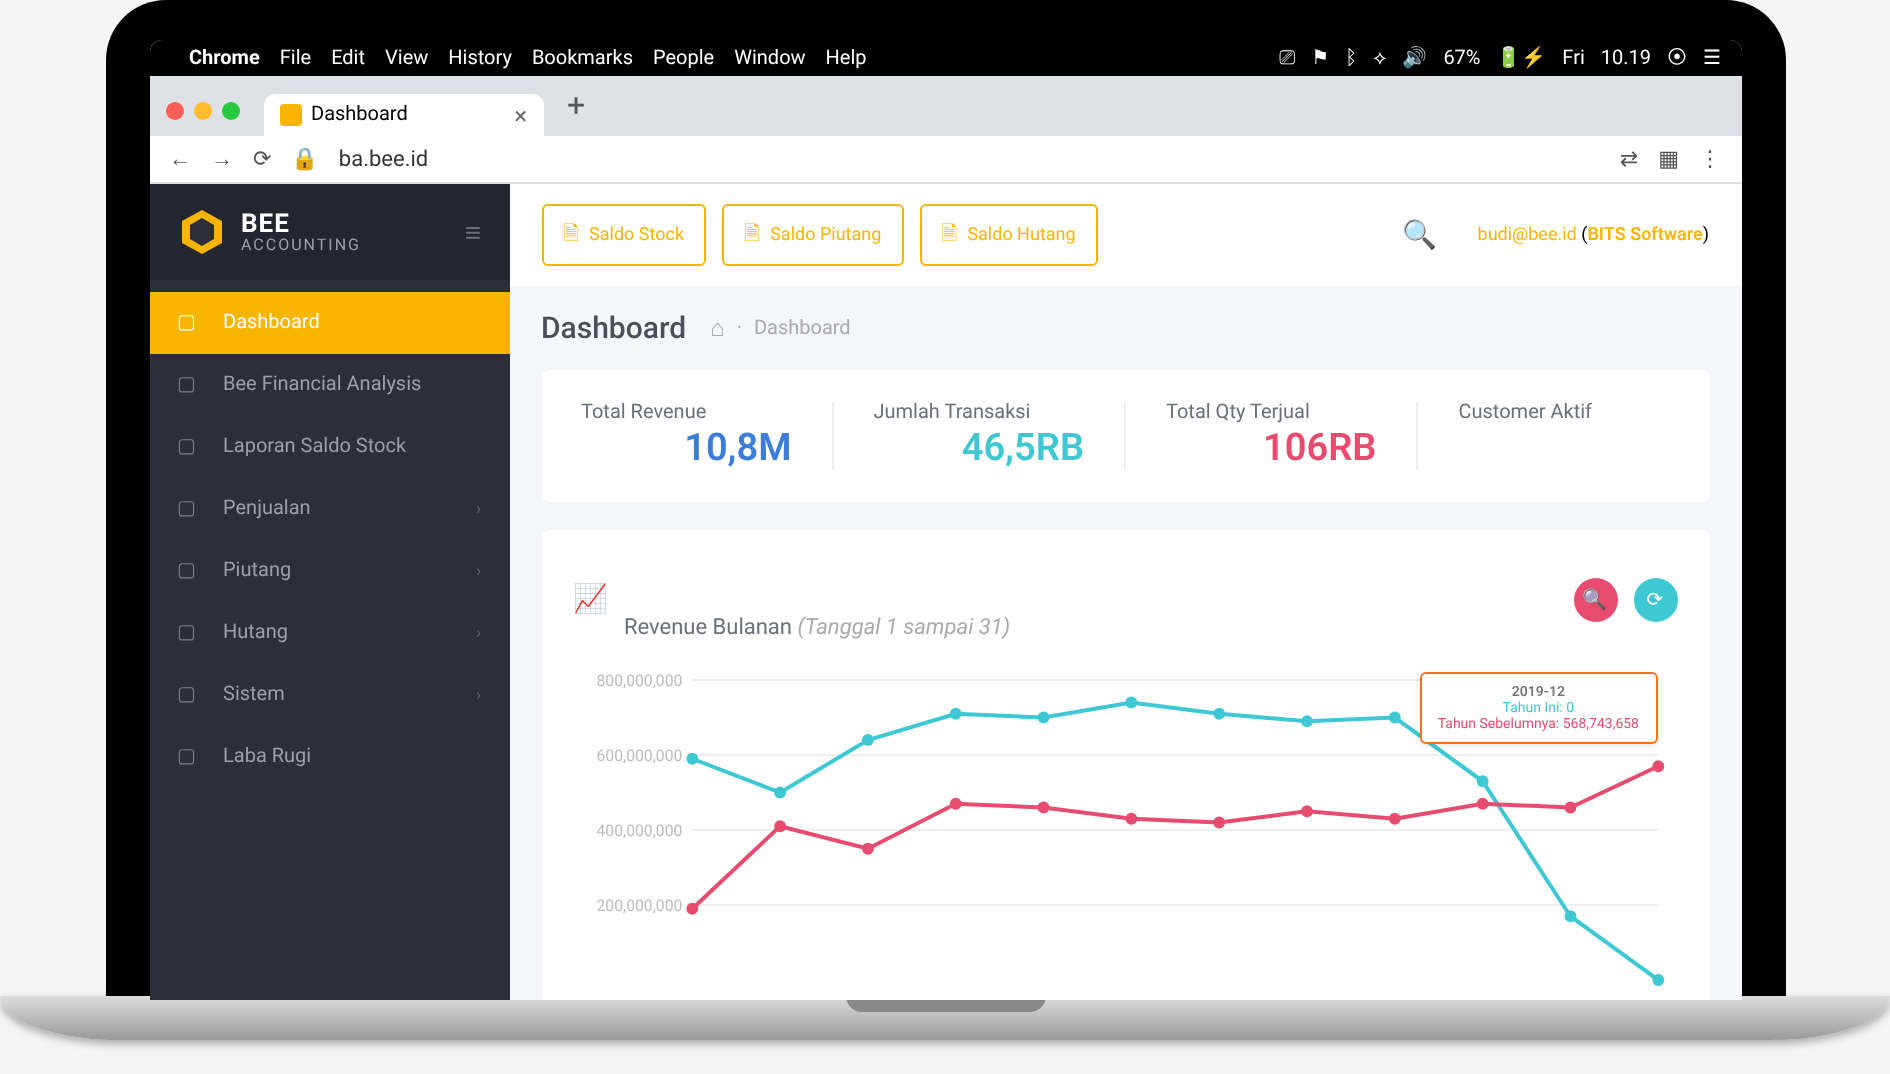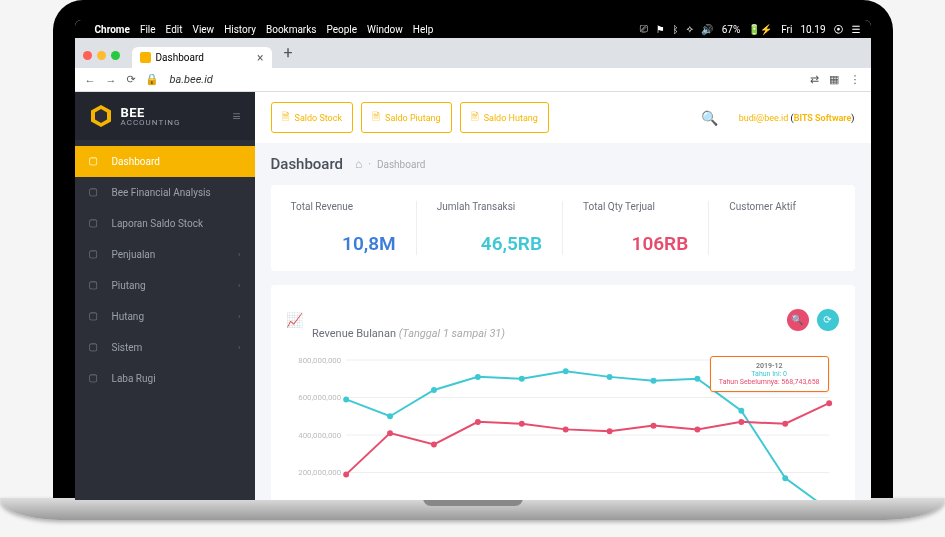--- a/index.html
+++ b/index.html
@@ -18,21 +18,21 @@
 .traffic { display: flex; gap: 5px; padding: 0 6px 8px 0; }
 .traffic span { width: 9px; height: 9px; border-radius: 50%; display: block; }
 .tab { background: #fff; border-radius: 6px 6px 0 0; padding: 5px 30px 5px 8px; font-size: 10px; display: flex; align-items: center; gap: 5px; min-width: 140px; position: relative; }
 .tab .fav { width: 11px; height: 11px; background: #f7b500; border-radius: 2px; }
 .tab .close { position: absolute; right: 8px; font-size: 12px; color: #666; }
 .newtab { font-size: 16px; color: #555; padding: 0 6px 6px; cursor: pointer; }
 
 .urlbar { background: #fff; border-bottom: 1px solid #ddd; padding: 5px 10px; display: flex; align-items: center; gap: 10px; font-size: 11px; }
 .urlbar .nav-icons { display: flex; gap: 10px; color: #555; }
 .urlbar .lock { color: #555; }
-.urlbar .url { flex: 1; color: #333; font-style: italic; }
+.urlbar .url { flex: 1; color: #333; }
 .urlbar .right-icons { display: flex; gap: 10px; color: #555; }
 
 .app { flex: 1; display: flex; overflow: hidden; }
 .sidebar { width: 180px; background: #2c2f38; color: #9aa0aa; display: flex; flex-direction: column; font-size: 10px; }
 .logo { background: #23262e; padding: 12px 14px; display: flex; align-items: center; gap: 8px; }
 .logo-hex { width: 24px; height: 24px; position: relative; }
 .logo-hex svg { width: 100%; height: 100%; }
 .logo-text { line-height: 1; }
 .logo-text .bee { color: #fff; font-weight: 700; font-size: 13px; letter-spacing: 0.5px; }
 .logo-text .acc { color: #9aa0aa; font-size: 8px; letter-spacing: 1px; }
@@ -55,21 +55,21 @@
 .userinfo .comp { color: #f7b500; font-weight: 600; }
 
 .page-head { padding: 12px 16px; display: flex; align-items: center; gap: 12px; font-size: 10px; }
 .page-head h1 { font-size: 15px; font-weight: 500; color: #4a4f5a; }
 .breadcrumb { color: #aaa; display: flex; gap: 6px; align-items: center; }
 .home-ico { font-size: 12px; }
 
 .kpis { background: #fff; margin: 0 16px; border-radius: 4px; display: flex; padding: 16px 0; }
 .kpi { flex: 1; padding: 0 20px; border-right: 1px solid #eee; }
 .kpi:last-child { border-right: none; }
-.kpi .label { font-size: 10px; color: #6a6f7a; margin-bottom: 20px; }
+.kpi .label { font-size: 10px; color: #6a6f7a; margin-bottom: 0; }
 .kpi .value { font-size: 19px; font-weight: 600; text-align: right; }
 
 .chart-card { background: #fff; margin: 14px 16px 0; border-radius: 4px; padding: 14px 16px; }
 .chart-head { display: flex; align-items: center; gap: 8px; margin-bottom: 10px; }
 .chart-head .cicon { color: #bbb; font-size: 14px; }
 .chart-title { font-size: 11px; color: #6a6f7a; margin-top: 28px; }
 .chart-title i { color: #aaa; }
 .chart-head .filler { flex: 1; }
 .round-btn { width: 22px; height: 22px; border-radius: 50%; display: flex; align-items: center; justify-content: center; color: #fff; font-size: 10px; cursor: pointer; }
 .round-btn.red { background: #e74c6e; }

